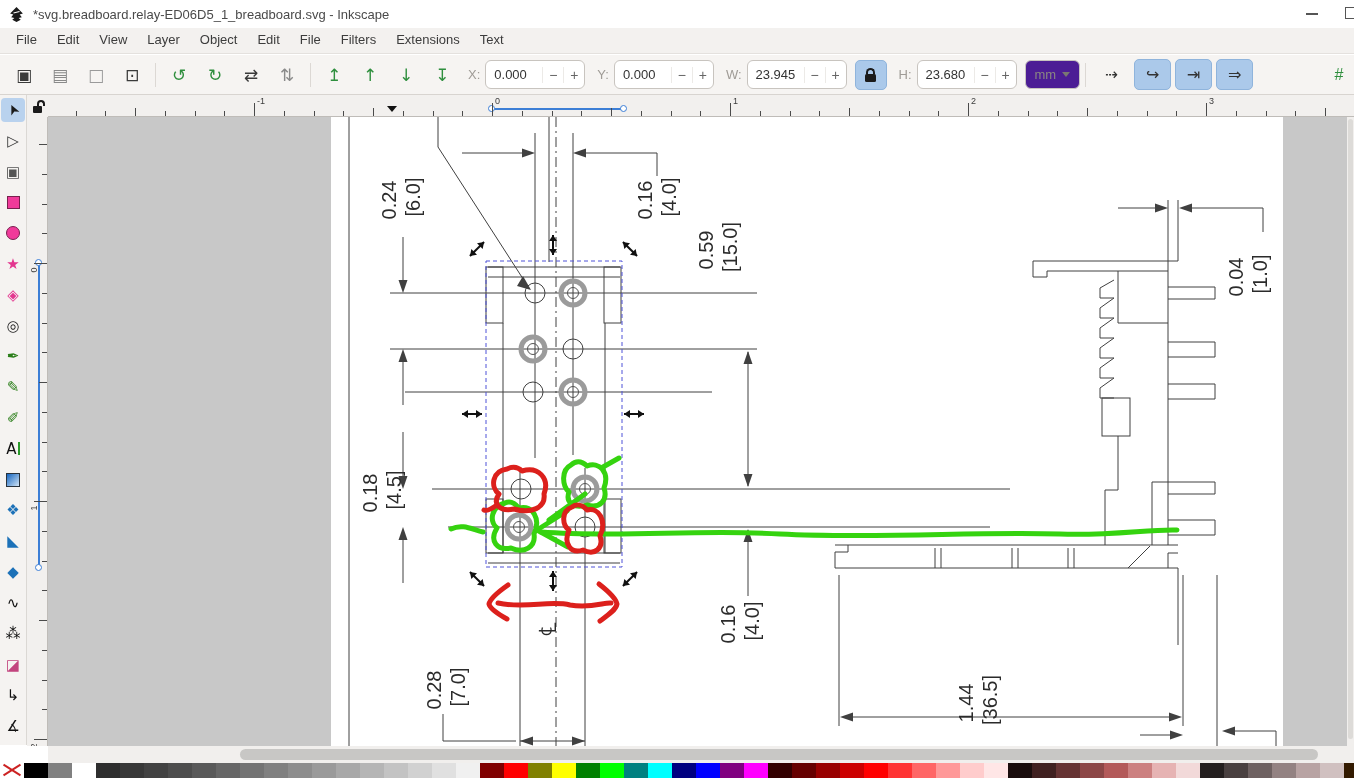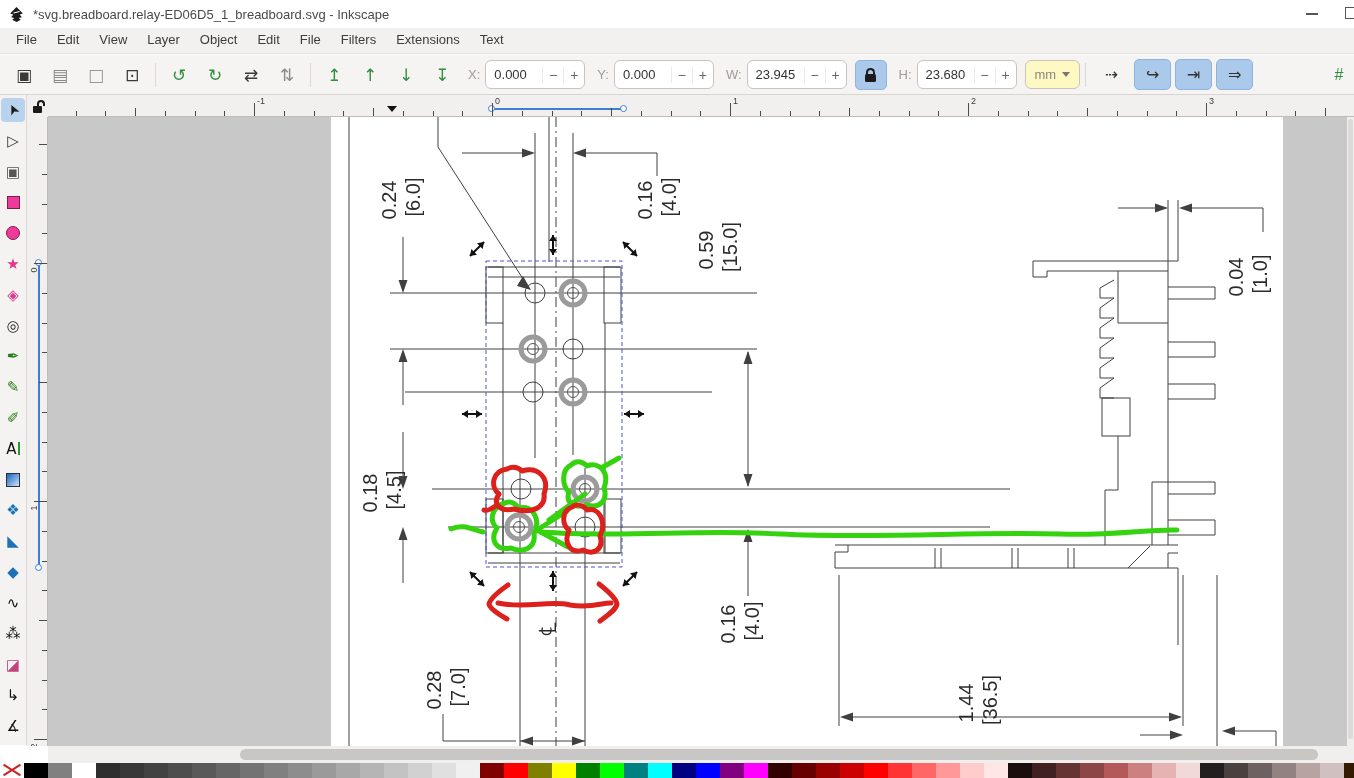--- a/index.html
+++ b/index.html
@@ -21,21 +21,21 @@
   .toolbar { position:absolute; left:0; top:55px; width:100%; height:40px; background:#f6f4f2; border-bottom:1px solid #d8d4d0; display:flex; align-items:center; padding-left:6px; }
   .tb-btn { width:36px; height:30px; border:none; background:transparent; font-size:17px; line-height:28px; text-align:center; border-radius:4px; cursor:default; font-family:"DejaVu Sans",sans-serif; }
   .tb-sep { width:1px; height:24px; background:#dcd8d4; margin:0 5px; display:inline-block; }
   .spinbox { display:flex; align-items:center; height:29px; background:#fff; border:1px solid #c8c4bf; border-radius:6px; overflow:hidden; margin-right:4px; }
   .spinbox .val { width:56px; padding-left:8px; font-size:13px; color:#333; }
   .spinbox .minus, .spinbox .plus { width:21px; text-align:center; font-size:14px; color:#666; border-left:1px solid #eceae7; }
   .fieldlabel { font-size:13px; color:#9f9b96; margin:0 5px 0 8px; }
   .lockbtn { width:32px; height:30px; border-radius:5px; background:#abc9ea; border:1px solid #8fb4dc; display:flex; align-items:center; justify-content:center; flex-direction:column; margin:0 4px; }
   .lockbody { width:11px; height:8px; background:#1b1b1b; border-radius:1.5px; }
   .lockshackle { width:9px; height:6px; border:2px solid #1b1b1b; border-bottom:none; border-radius:5px 5px 0 0; }
-  .unitdd { display:flex; align-items:center; height:29px; border:1px solid #c8c4bf; border-radius:6px; background:#fef9c3; padding:0 9px; margin-left:4px; }
+  .unitdd { display:flex; align-items:center; height:29px; border:1px solid #c8c4bf; border-radius:6px; background:#4c1d95; padding:0 9px; margin-left:4px; }
   .unitdd .u { font-size:13px; color:#8b8782; margin-right:6px; }
   .dd-arrow { width:0; height:0; border-left:4px solid transparent; border-right:4px solid transparent; border-top:5px solid #7a7672; }
   .tgl { width:37px; height:31px; border-radius:5px; border:1px solid transparent; background:transparent; font-size:16px; color:#333; margin:0 2px; font-family:"DejaVu Sans",sans-serif; }
   .tgl.active { background:#abc9ea; border-color:#8fb4dc; }
   .snapbtn { margin-left:auto; margin-right:2px; font-size:16px; color:#2f8f3e; width:26px; text-align:center; }
 
   
   .toolbox { position:absolute; left:0; top:95px; width:27px; height:650px; background:#f5f3f1; border-right:1px solid #dbd8d4; display:flex; flex-direction:column; align-items:center; padding-top:3px; }
   .tool { width:24px; height:24px; margin-bottom:7px; display:flex; align-items:center; justify-content:center; border-radius:4px; font-size:15px; font-family:"DejaVu Sans",sans-serif; cursor:default; }
   .tool.selected { background:#b9d2ee; }

